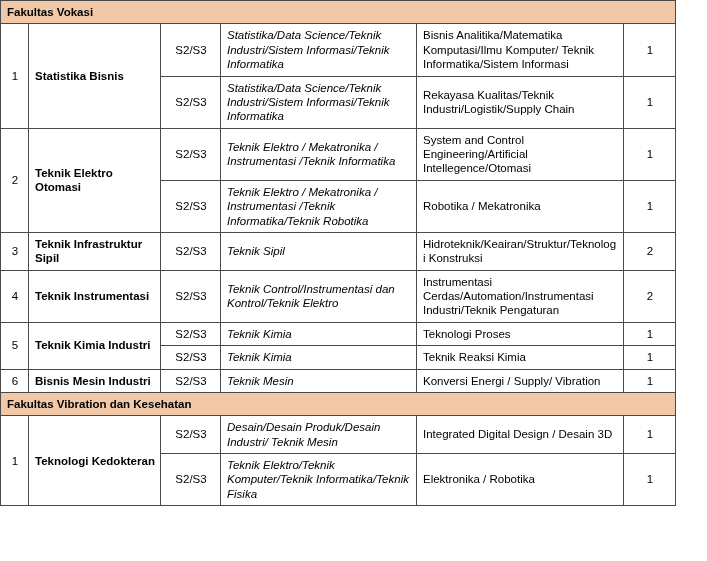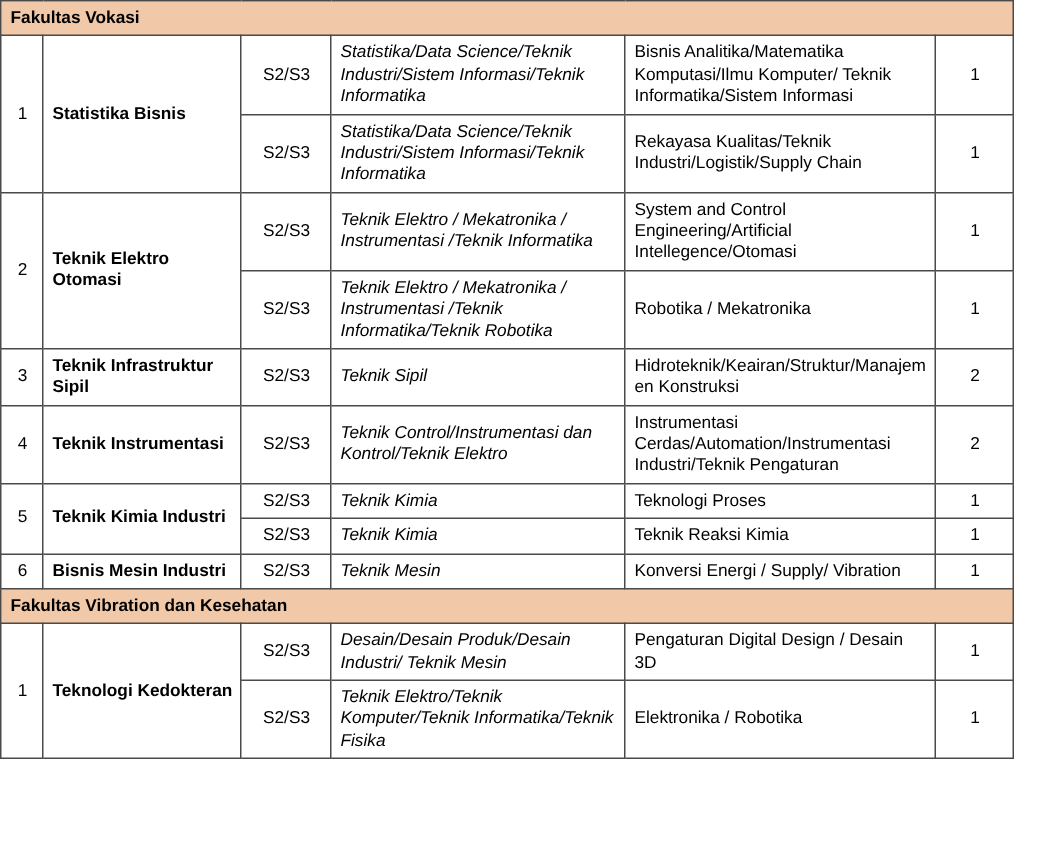--- a/index.html
+++ b/index.html
@@ -104,21 +104,21 @@
       <td class="bidang">Teknik Elektro / Mekatronika / Instrumentasi /Teknik Informatika/Teknik Robotika</td>
       <td class="peminatan">Robotika / Mekatronika</td>
       <td class="kuota">1</td>
     </tr>
 
     <tr>
       <td class="num">3</td>
       <td class="prodi">Teknik Infrastruktur Sipil</td>
       <td class="jenjang">S2/S3</td>
       <td class="bidang">Teknik Sipil</td>
-      <td class="peminatan">Hidroteknik/Keairan/Struktur/Manajemen Konstruksi</td>
+      <td class="peminatan">Hidroteknik/Keairan/Struktur/Teknologi Konstruksi</td>
       <td class="kuota">2</td>
     </tr>
 
     <tr>
       <td class="num">4</td>
       <td class="prodi">Teknik Instrumentasi</td>
       <td class="jenjang">S2/S3</td>
       <td class="bidang">Teknik Control/Instrumentasi dan Kontrol/Teknik Elektro</td>
       <td class="peminatan">Instrumentasi Cerdas/Automation/Instrumentasi Industri/Teknik Pengaturan</td>
       <td class="kuota">2</td>
@@ -150,21 +150,21 @@
 
     <tr>
       <td class="sectionhead" colspan="6">Fakultas Vibration dan Kesehatan</td>
     </tr>
 
     <tr>
       <td class="num" rowspan="2">1</td>
       <td class="prodi" rowspan="2">Teknologi Kedokteran</td>
       <td class="jenjang">S2/S3</td>
       <td class="bidang">Desain/Desain Produk/Desain Industri/ Teknik Mesin</td>
-      <td class="peminatan">Pengaturan Digital Design / Desain 3D</td>
+      <td class="peminatan">Integrated Digital Design / Desain 3D</td>
       <td class="kuota">1</td>
     </tr>
     <tr>
       <td class="jenjang">S2/S3</td>
       <td class="bidang">Teknik Elektro/Teknik Komputer/Teknik Informatika/Teknik Fisika</td>
       <td class="peminatan">Elektronika / Robotika</td>
       <td class="kuota">1</td>
     </tr>
 
   </tbody>

